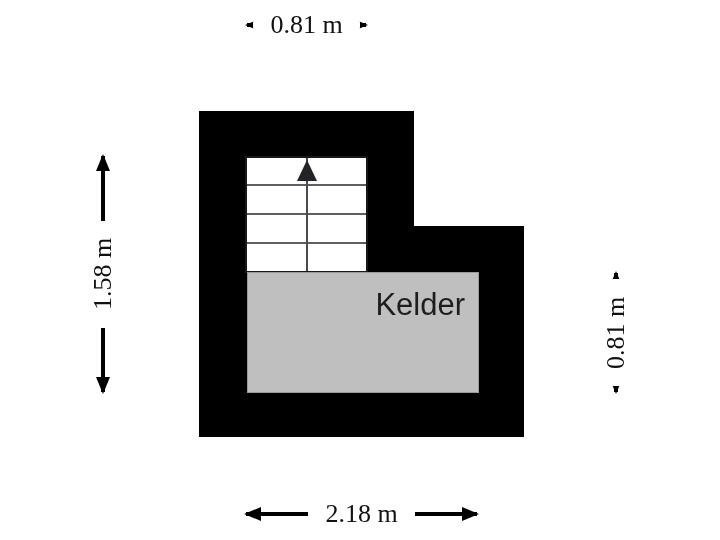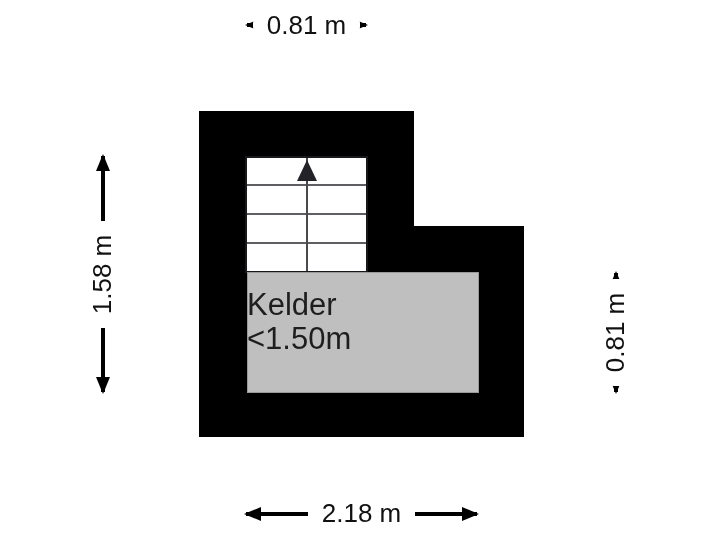--- a/index.html
+++ b/index.html
@@ -25,36 +25,36 @@
     position:absolute;left:50px;top:2px;width:0;height:0;
     border-left:10px solid transparent;border-right:10px solid transparent;
     border-bottom:21px solid #222228;
   }
   
   .room{
     position:absolute;left:247px;top:272px;width:232px;height:121px;
     background:#bfbfbf;border:1px solid #9a9a9a;box-sizing:border-box;
   }
   .room-label{
-    position:absolute;left:247px;top:288px;width:218px;text-align:left;
+    position:absolute;left:247px;top:288px;width:218px;text-align:right;
     color:#1e1e1e;font-size:31px;line-height:34px;
   }
   
   .dim{position:absolute;display:flex;align-items:center;justify-content:center;}
   .dim-line-h{position:absolute;left:2px;right:2px;top:50%;margin-top:-2px;height:4px;background:#000;}
   .dim-line-v{position:absolute;top:2px;bottom:2px;left:50%;margin-left:-2px;width:4px;background:#000;}
   .ah{position:absolute;width:0;height:0;}
   .ah-left{left:0;top:50%;margin-top:-7px;border-top:7px solid transparent;border-bottom:7px solid transparent;border-right:17px solid #000;}
   .ah-right{right:0;top:50%;margin-top:-7px;border-top:7px solid transparent;border-bottom:7px solid transparent;border-left:17px solid #000;}
   .ah-up{top:0;left:50%;margin-left:-7px;border-left:7px solid transparent;border-right:7px solid transparent;border-bottom:17px solid #000;}
   .ah-down{bottom:0;left:50%;margin-left:-7px;border-left:7px solid transparent;border-right:7px solid transparent;border-top:17px solid #000;}
   .pill{
     position:relative;z-index:2;background:#ffffff;border-radius:14px;
     display:flex;align-items:center;justify-content:center;
-    color:#111111;font-size:26px;
+    color:#111111;font-size:26px;font-family:Liberation Serif, serif;
   }
   .pill-h{width:107px;height:32px;}
   .pill-v{width:33px;height:107px;}
   .pill-v span{transform:rotate(-90deg);white-space:nowrap;}
   .dim-top{left:245px;top:9px;width:123px;height:32px;}
   .dim-left{left:87px;top:154px;width:32px;height:240px;}
   .dim-right{left:599px;top:271px;width:34px;height:123px;}
   .dim-bottom{left:244px;top:497px;width:235px;height:33px;}
 </style>
 </head>
@@ -68,21 +68,20 @@
     <div class="tread t1"></div>
     <div class="tread t2"></div>
     <div class="tread t3"></div>
     <div class="stair-center"></div>
     <div class="stair-arrowhead"></div>
   </div>
 
   <div class="room"></div>
   <div class="room-label">
     <div>Kelder</div>
-    <div>&lt;1.50m</div>
   </div>
 
   <div class="dim dim-top">
     <div class="dim-line-h"></div>
     <div class="ah ah-left"></div>
     <div class="ah ah-right"></div>
     <div class="pill pill-h">
       <span>0.81 m</span>
     </div>
   </div>

